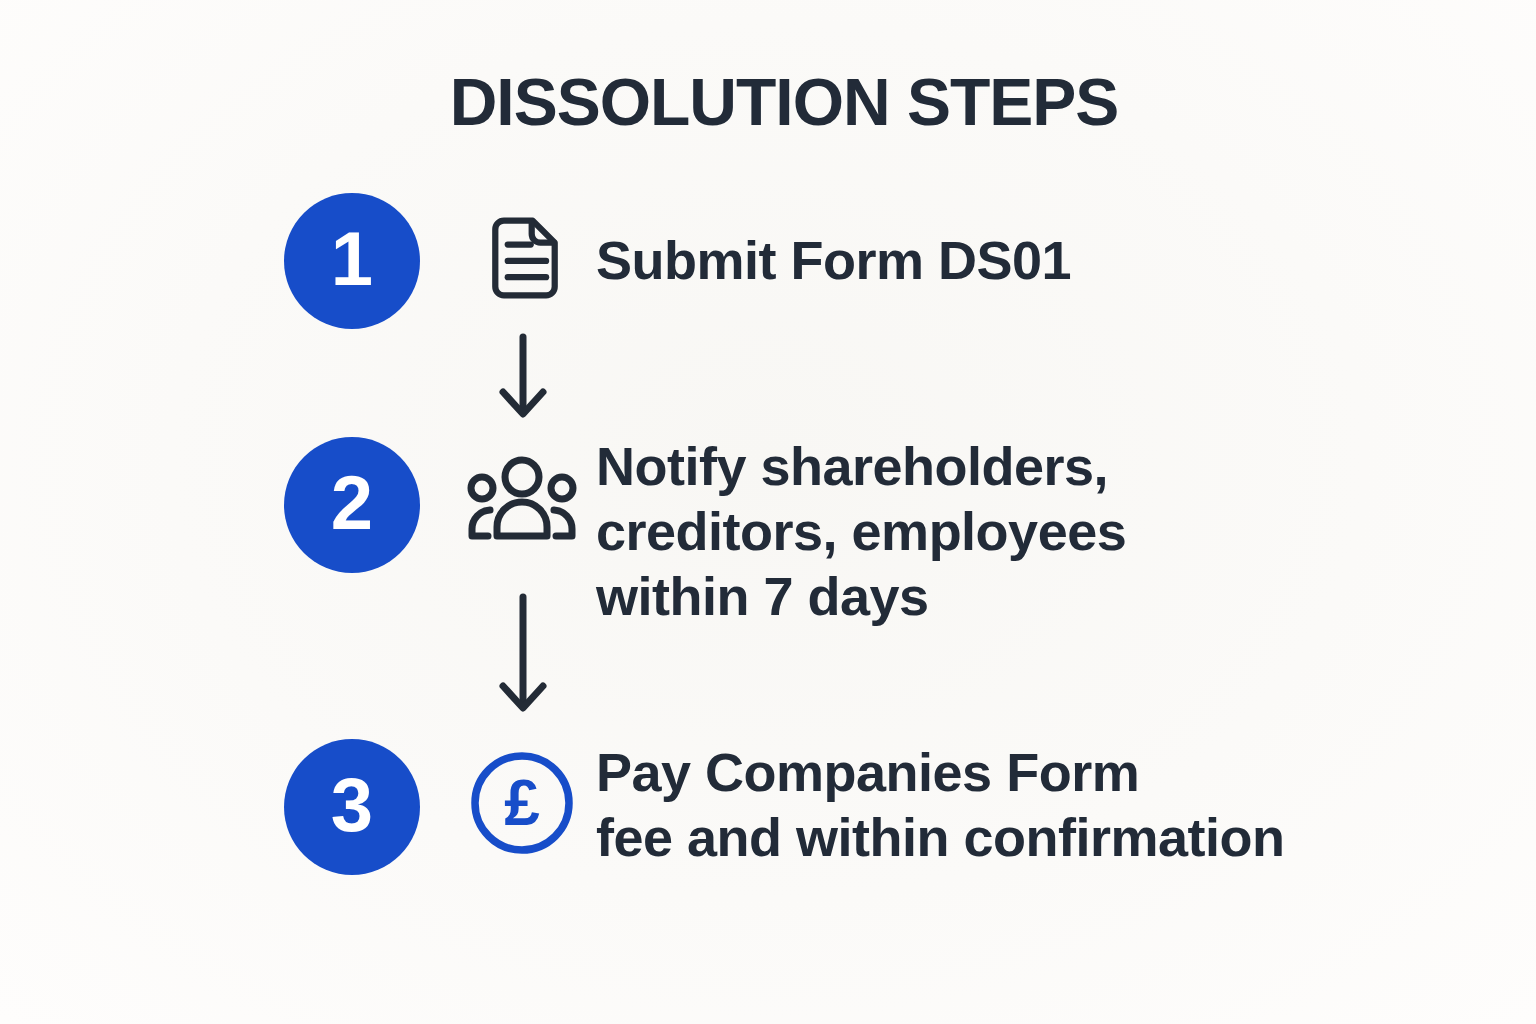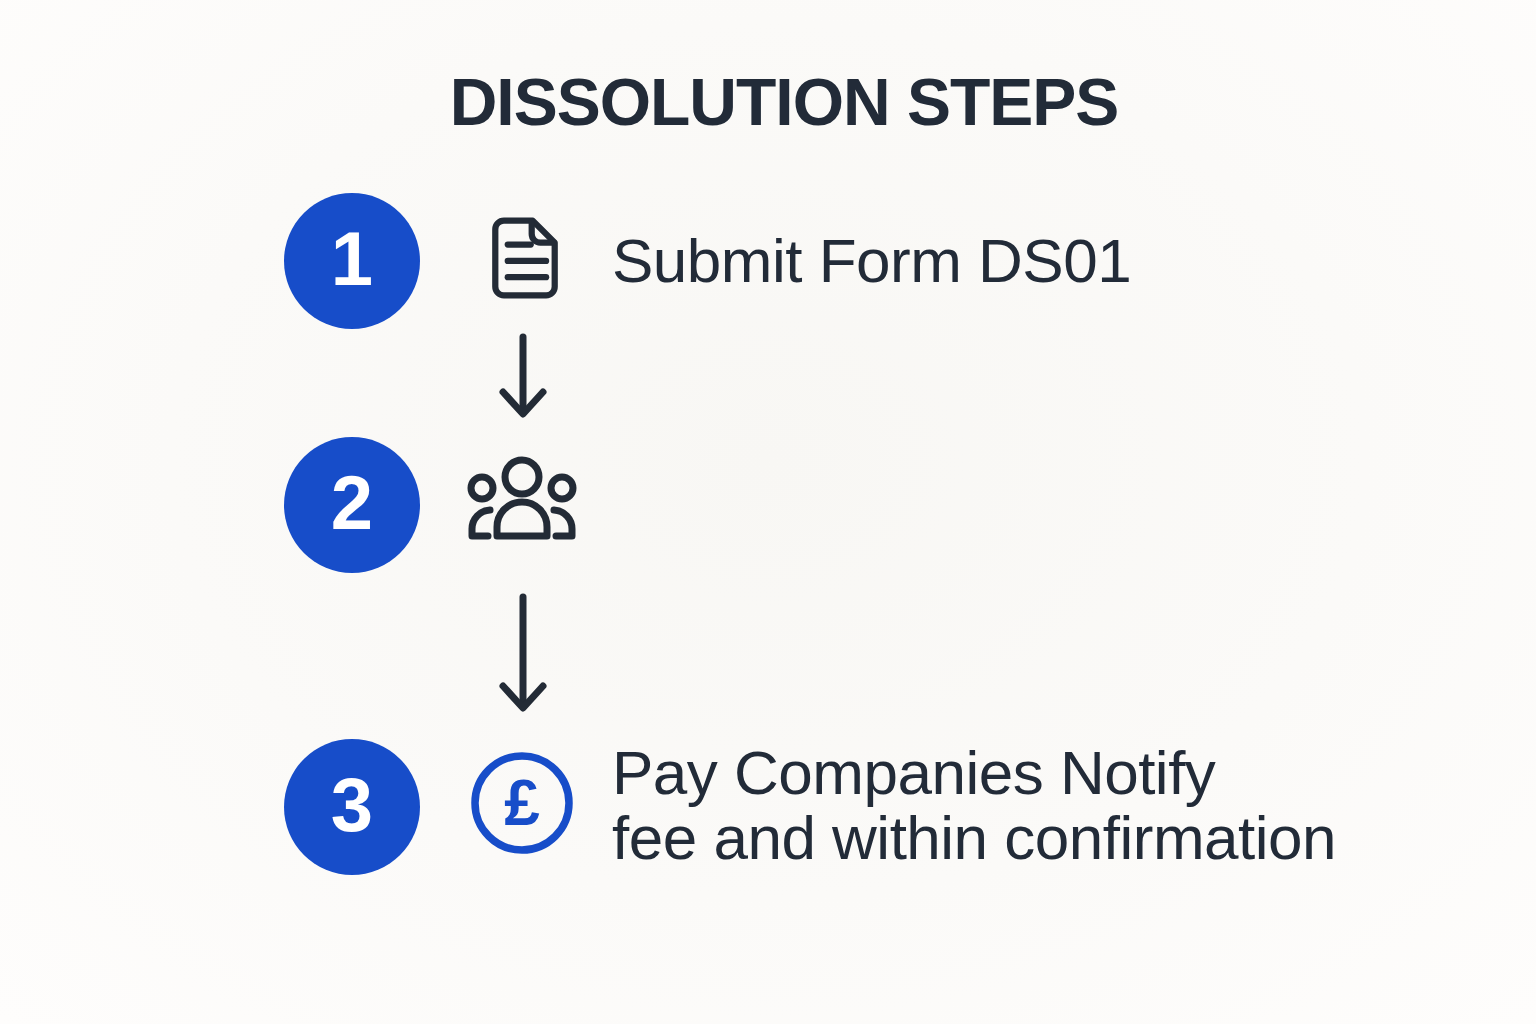--- a/index.html
+++ b/index.html
@@ -49,24 +49,24 @@
   .circle-3 { top: 739px; }
   .icon-box { position: absolute; }
   .icon-doc    { left: 479px; top: 212px; }
   .icon-people { left: 462px; top: 452px; }
   .icon-pound  { left: 467px; top: 748px; }
   .arrow { position: absolute; left: 495px; }
   .arrow-1 { top: 332px; }
   .arrow-2 { top: 592px; }
   .step-text {
     position: absolute;
-    left: 612px;
+    left: 596px;
     color: var(--ink);
-    font-size: 62px;
-    font-weight: normal;
+    font-size: 54px;
+    font-weight: bold;
     line-height: 65px;
     letter-spacing: -0.5px;
     white-space: nowrap;
   }
   .text-1 { top: 228px; }
   .text-2 { top: 434px; }
   .text-3 { top: 740px; }
   svg .stroke-ink {
     fill: none;
     stroke: #232B36;
@@ -118,35 +118,40 @@
   <div class="icon-box icon-people">
     <svg width="120" height="104" viewBox="0 0 120 104" aria-hidden="true">
       <circle class="stroke-ink" stroke-width="7" cx="60" cy="25" r="17"></circle>
       <path class="stroke-ink" stroke-width="7" d="M35 84v-9a25 25 0 0 1 50 0v9z"></path>
       <circle class="stroke-ink" stroke-width="7" cx="20" cy="36" r="11"></circle>
       <circle class="stroke-ink" stroke-width="7" cx="100" cy="36" r="11"></circle>
       <path class="stroke-ink" stroke-width="7" d="M28 58a19 19 0 0 0-18 19v7h16"></path>
       <path class="stroke-ink" stroke-width="7" d="M92 58a19 19 0 0 1 18 19v7h-16"></path>
     </svg>
   </div>
+  <div class="step-text text-2">
+    <div>Notify shareholders,</div>
+    <div>creditors, employees</div>
+    <div>within 7 days</div>
+  </div>
 
   <div class="arrow arrow-2">
     <svg width="56" height="126" viewBox="0 0 56 126" aria-hidden="true">
       <path class="stroke-ink" stroke-width="7" d="M28 5v106"></path>
       <path class="stroke-ink" stroke-width="7" d="M8 94 28 116 48 94"></path>
     </svg>
   </div>
 
   <div class="num-circle circle-3">
     <span>3</span>
   </div>
   <div class="icon-box icon-pound">
     <svg width="110" height="110" viewBox="0 0 110 110" aria-hidden="true">
       <circle class="stroke-accent" stroke-width="7.5" cx="55" cy="55" r="47"></circle>
       <text class="fill-accent" x="55" y="77" text-anchor="middle" font-family="Liberation Sans, sans-serif" font-size="64" font-weight="bold">£</text>
     </svg>
   </div>
   <div class="step-text text-3">
-    <div>Pay Companies Notify</div>
+    <div>Pay Companies Form</div>
     <div>fee and within confirmation</div>
   </div>
 
 </div>
 
 </body></html>

